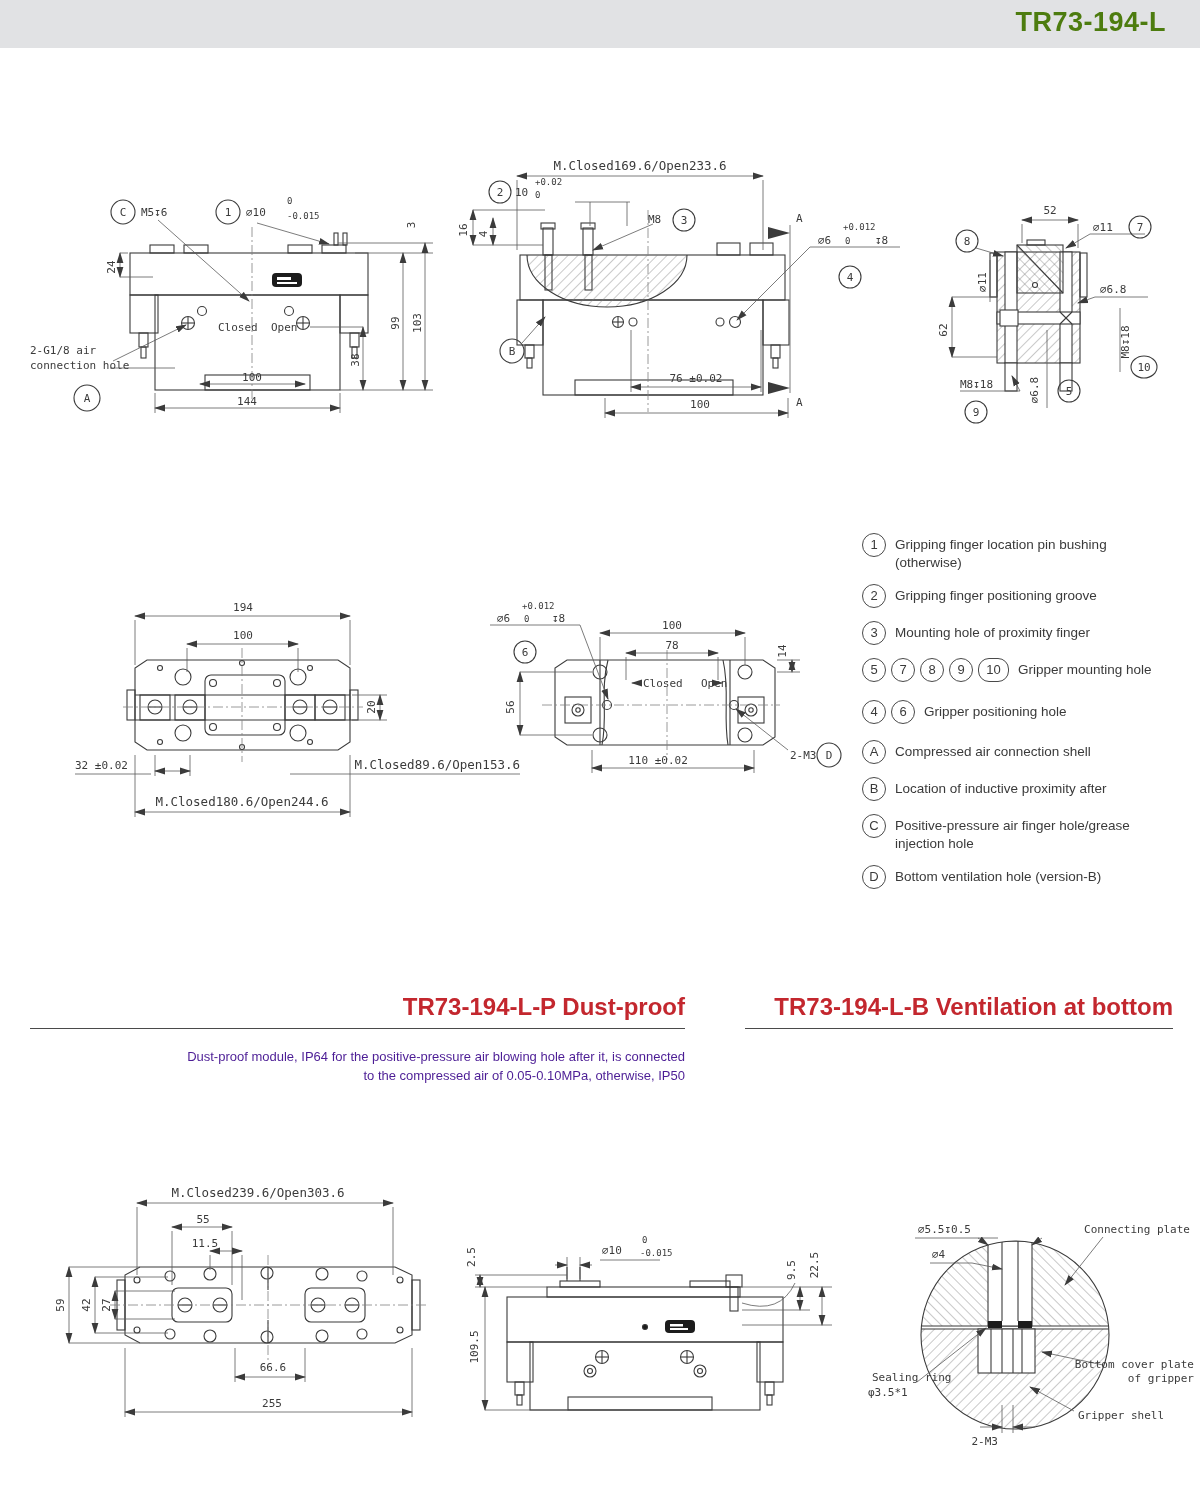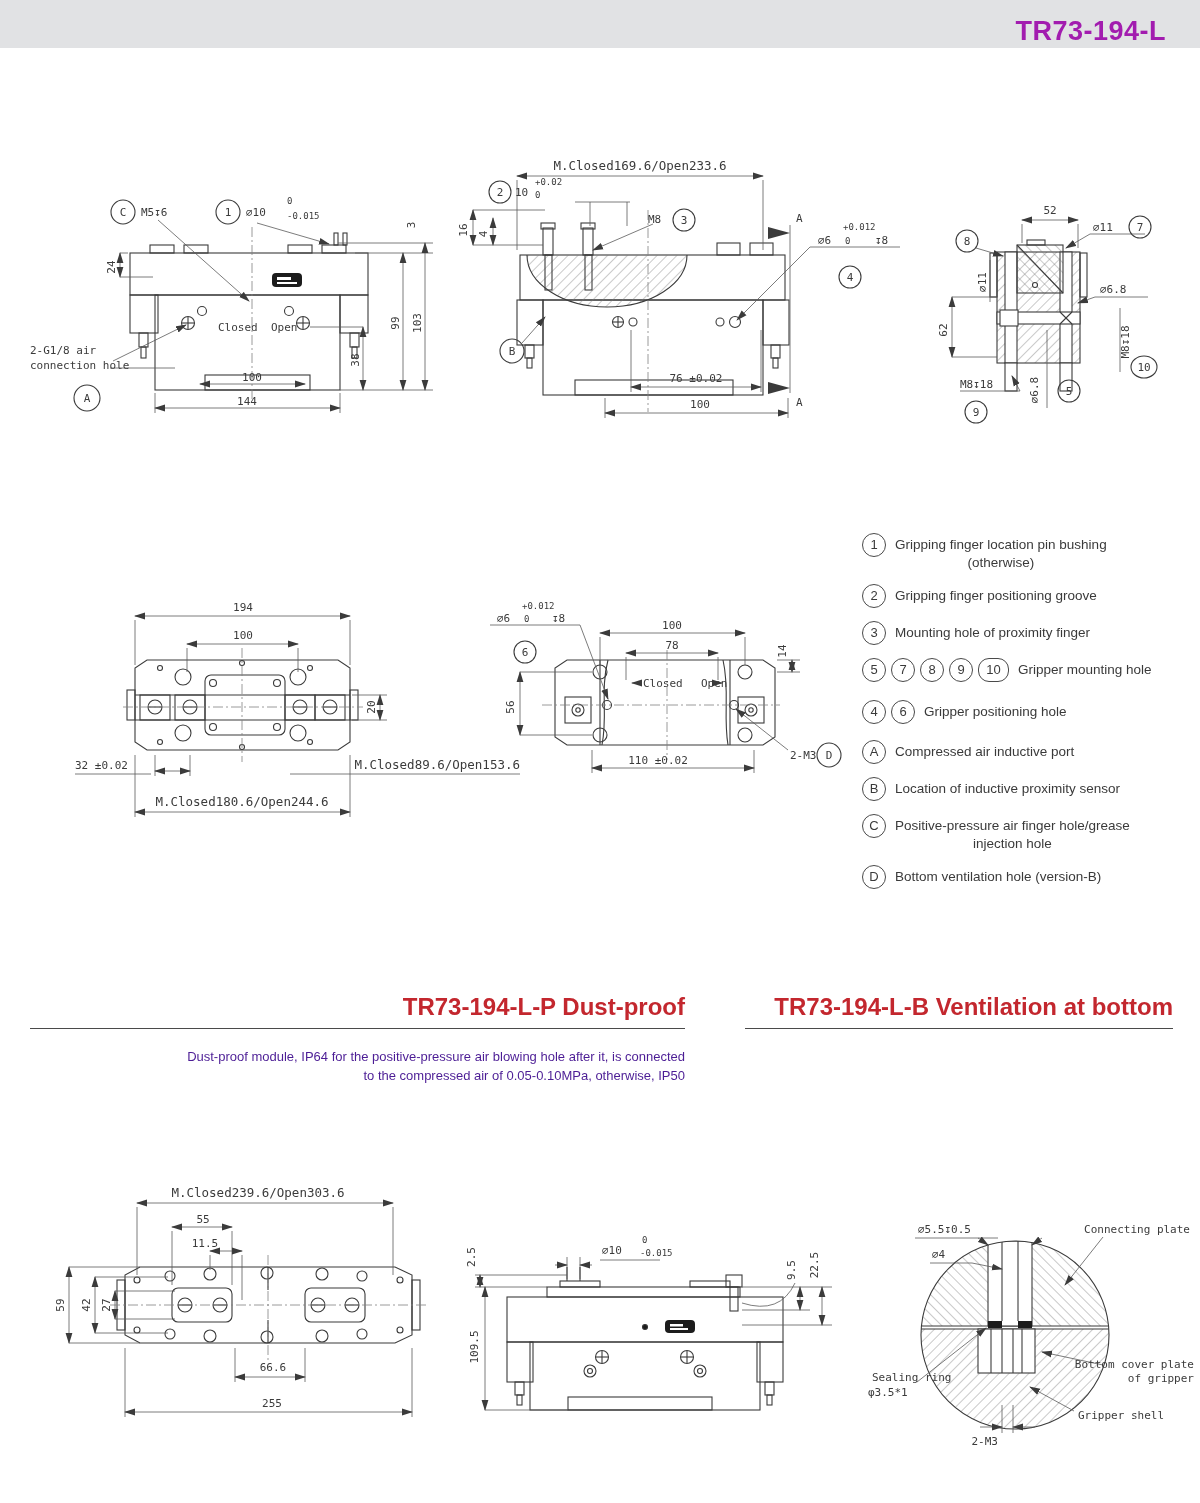--- a/index.html
+++ b/index.html
@@ -1,33 +1,33 @@
 <!DOCTYPE html>
 <html><head>
 <meta charset="utf-8">
 <style>
   html,body{margin:0;padding:0;background:#fff;}
   .page{position:relative;width:1200px;height:1503px;background:#ffffff;font-family:"Liberation Sans",sans-serif;overflow:hidden;}
   .banner{position:absolute;left:0;top:0;width:1200px;height:48px;background:#e1e2e4;}
-  .banner .t{position:absolute;right:34px;top:16px;font-size:27px;font-weight:bold;color:#a21caf;letter-spacing:.5px;}
+  .banner .t{position:absolute;right:34px;top:7px;font-size:27px;font-weight:bold;color:#4d7c0f;letter-spacing:.5px;}
   svg.v{position:absolute;overflow:visible;}
   svg text{font-family:"DejaVu Sans Mono","Liberation Mono",monospace;font-size:11px;fill:#3b3b3b;}
   svg text.bd{font-size:12.5px;}
   svg text.tol{font-size:9px;}
   .s{stroke:#3b3b3b;fill:none;stroke-width:1.1;}
   .sf{stroke:#3b3b3b;fill:#ffffff;stroke-width:1.1;}
   .dk{fill:#1c1c1c;stroke:none;}
   .dl{stroke:#5a5a5a;stroke-width:.8;fill:none;}
   .cl{stroke:#808080;stroke-width:.8;fill:none;stroke-dasharray:10 3 2 3;}
   .legend{position:absolute;left:862px;top:533px;width:308px;color:#3a3a3a;}
   .lrow{display:flex;align-items:flex-start;margin-bottom:13px;}
   .bs{display:flex;gap:5px;margin-right:9px;flex:0 0 auto;}
   .lb{width:22px;height:22px;border:1.5px solid #4a4a4a;border-radius:50%;text-align:center;line-height:22px;font-size:13px;flex:0 0 auto;}
   .lb.wide{width:29px;border-radius:11px;}
-  .ltext{font-size:13.5px;line-height:1.3;padding-top:3px;text-align:center;}
+  .ltext{font-size:13.5px;line-height:1.3;padding-top:3px;}
   .sec{position:absolute;}
   .sec h2{margin:0;font-size:24px;color:#c3272e;font-weight:bold;text-align:right;}
   .sec .rule{border-top:1.5px solid #4a4a4a;margin-top:7px;}
   .sec .desc{margin-top:19px;font-size:13px;color:#4c1d95;line-height:1.45;}
   .ta-r{text-align:right;}
 </style>
 </head>
 <body>
 
 <div class="page">
@@ -293,27 +293,27 @@
       <div class="bs">
         <span class="lb">4</span>
         <span class="lb">6</span>
       </div>
       <div class="ltext">Gripper positioning hole</div>
     </div>
     <div class="lrow" style="margin-top:16px">
       <div class="bs">
           <span class="lb">A</span>
         </div>
-      <div class="ltext">Compressed air inductive port</div>
+      <div class="ltext">Compressed air connection shell</div>
     </div>
     <div class="lrow">
       <div class="bs">
           <span class="lb">B</span>
         </div>
-      <div class="ltext">Location of inductive proximity sensor</div>
+      <div class="ltext">Location of inductive proximity after</div>
     </div>
     <div class="lrow">
       <div class="bs">
           <span class="lb">C</span>
         </div>
       <div class="ltext">
           <div>Positive-pressure air finger hole/grease</div>
           <div>injection hole</div>
         </div>
     </div>

